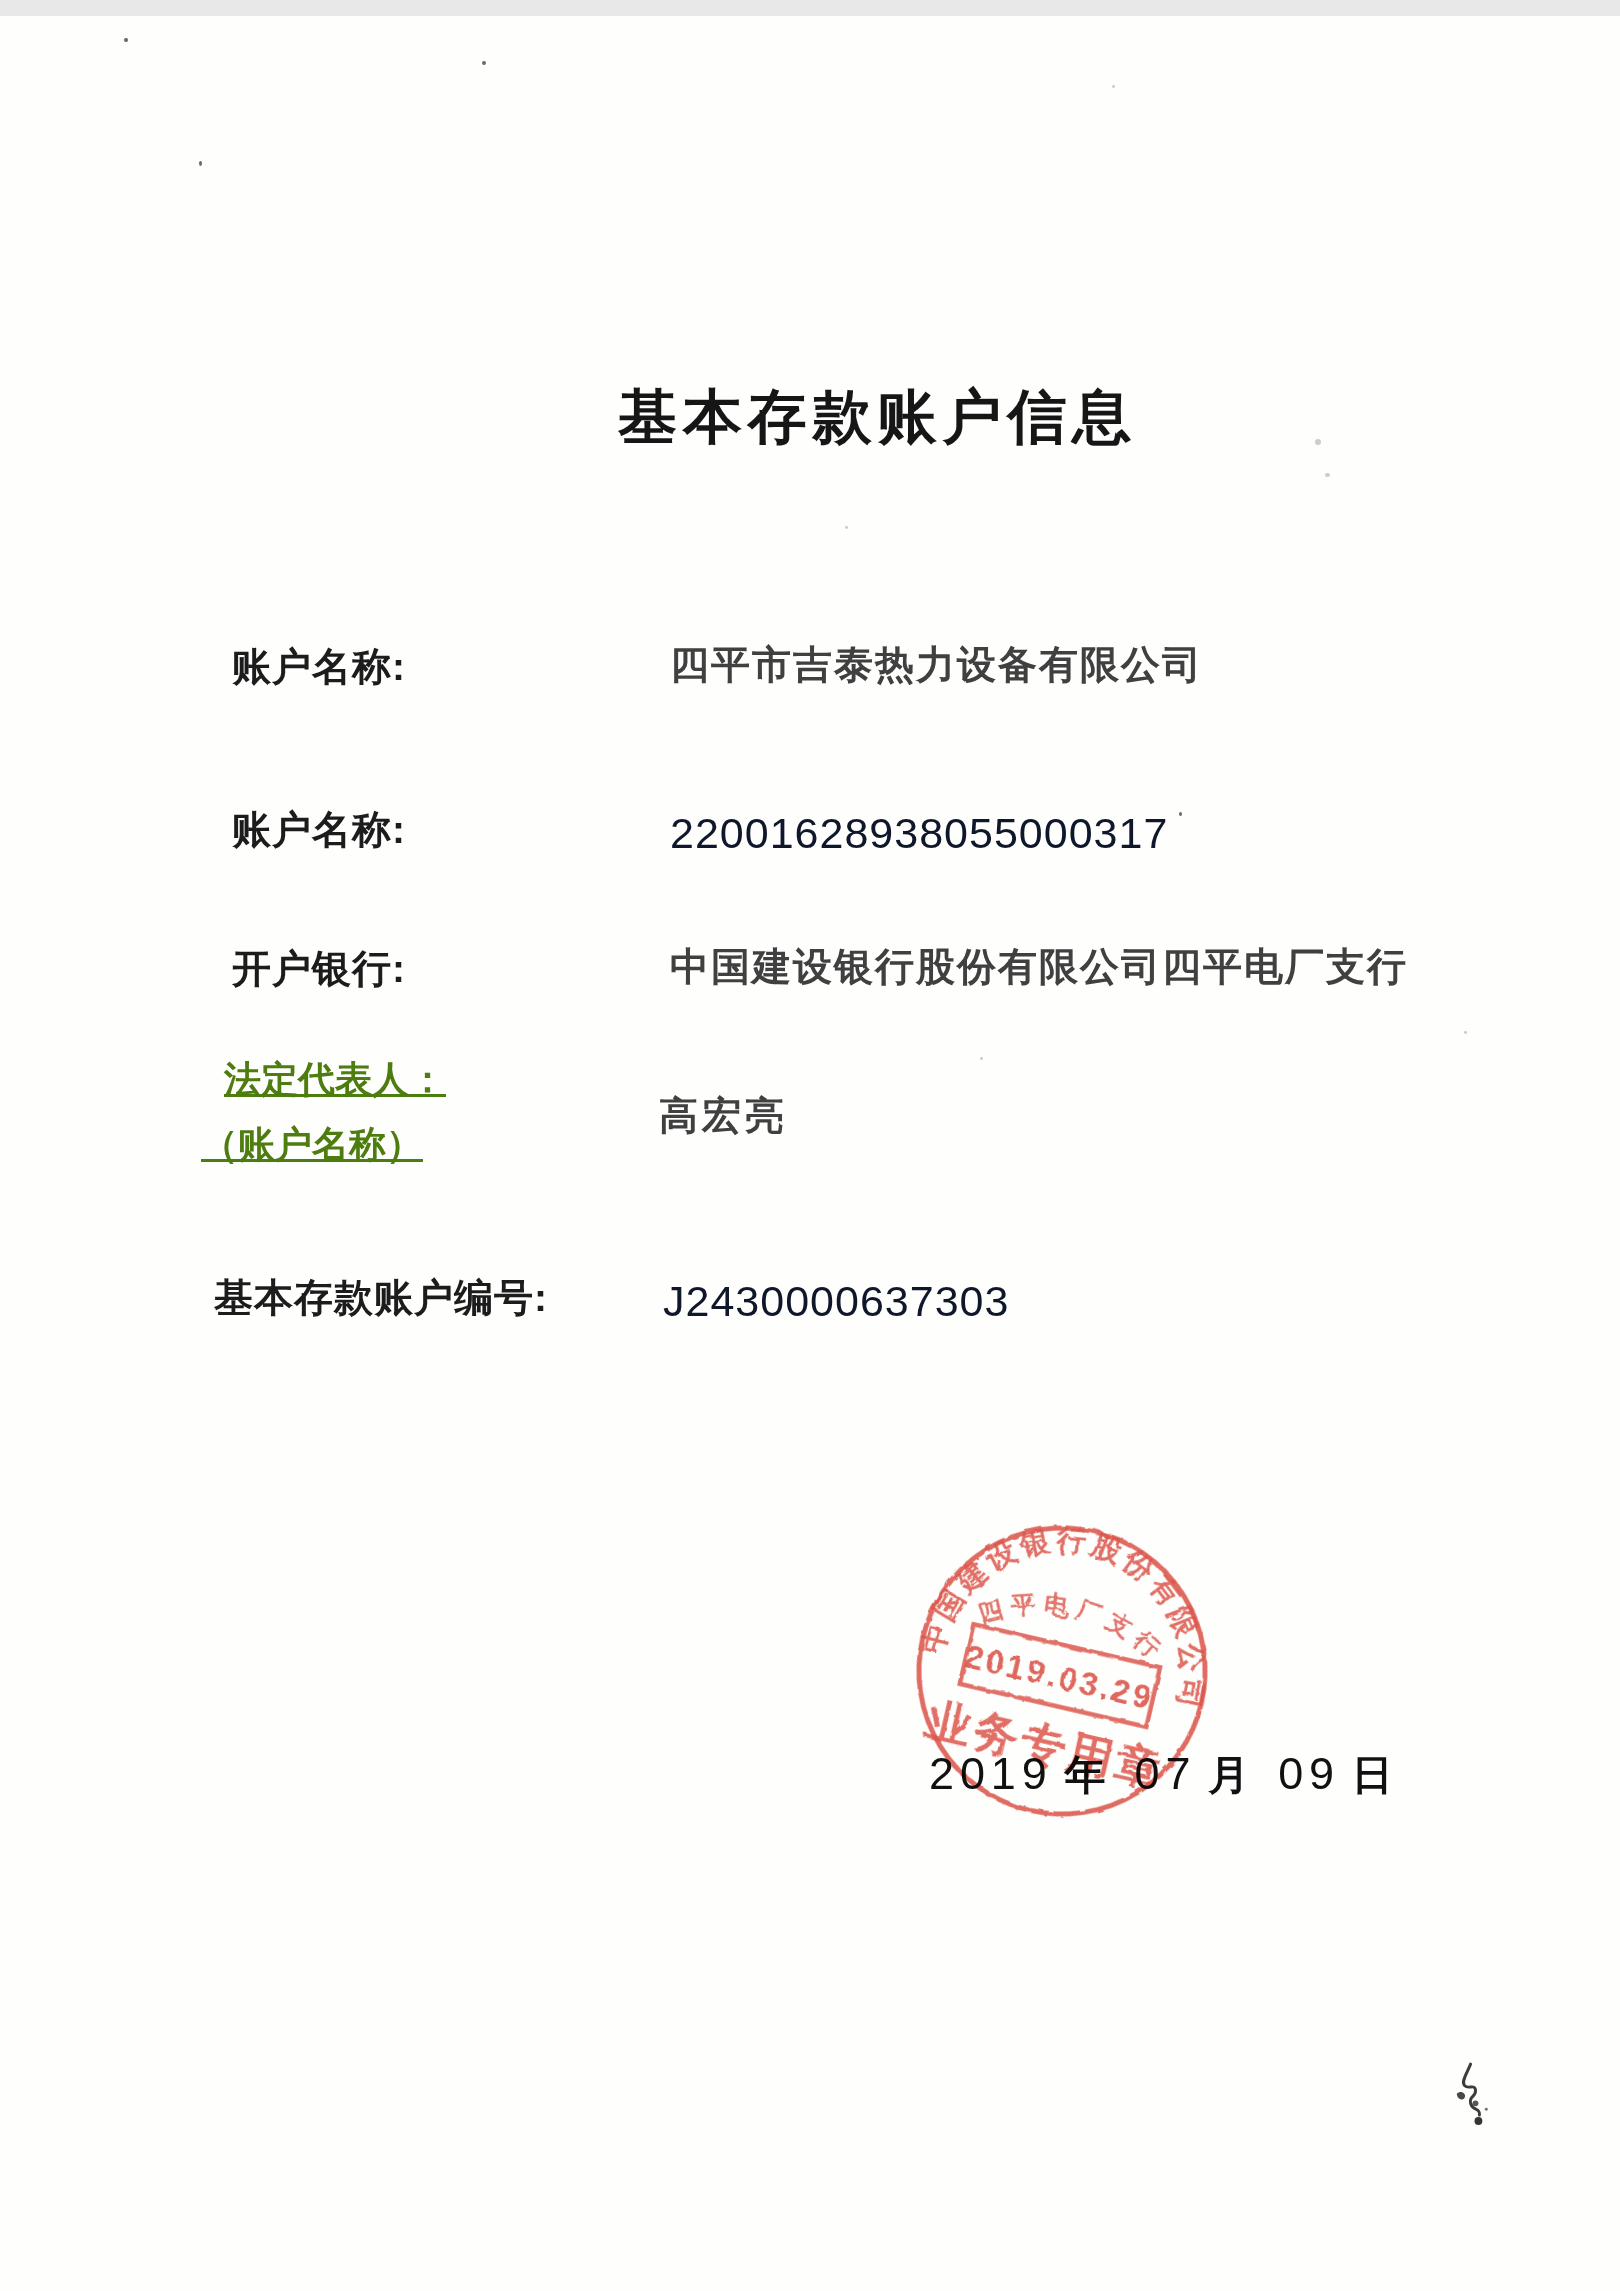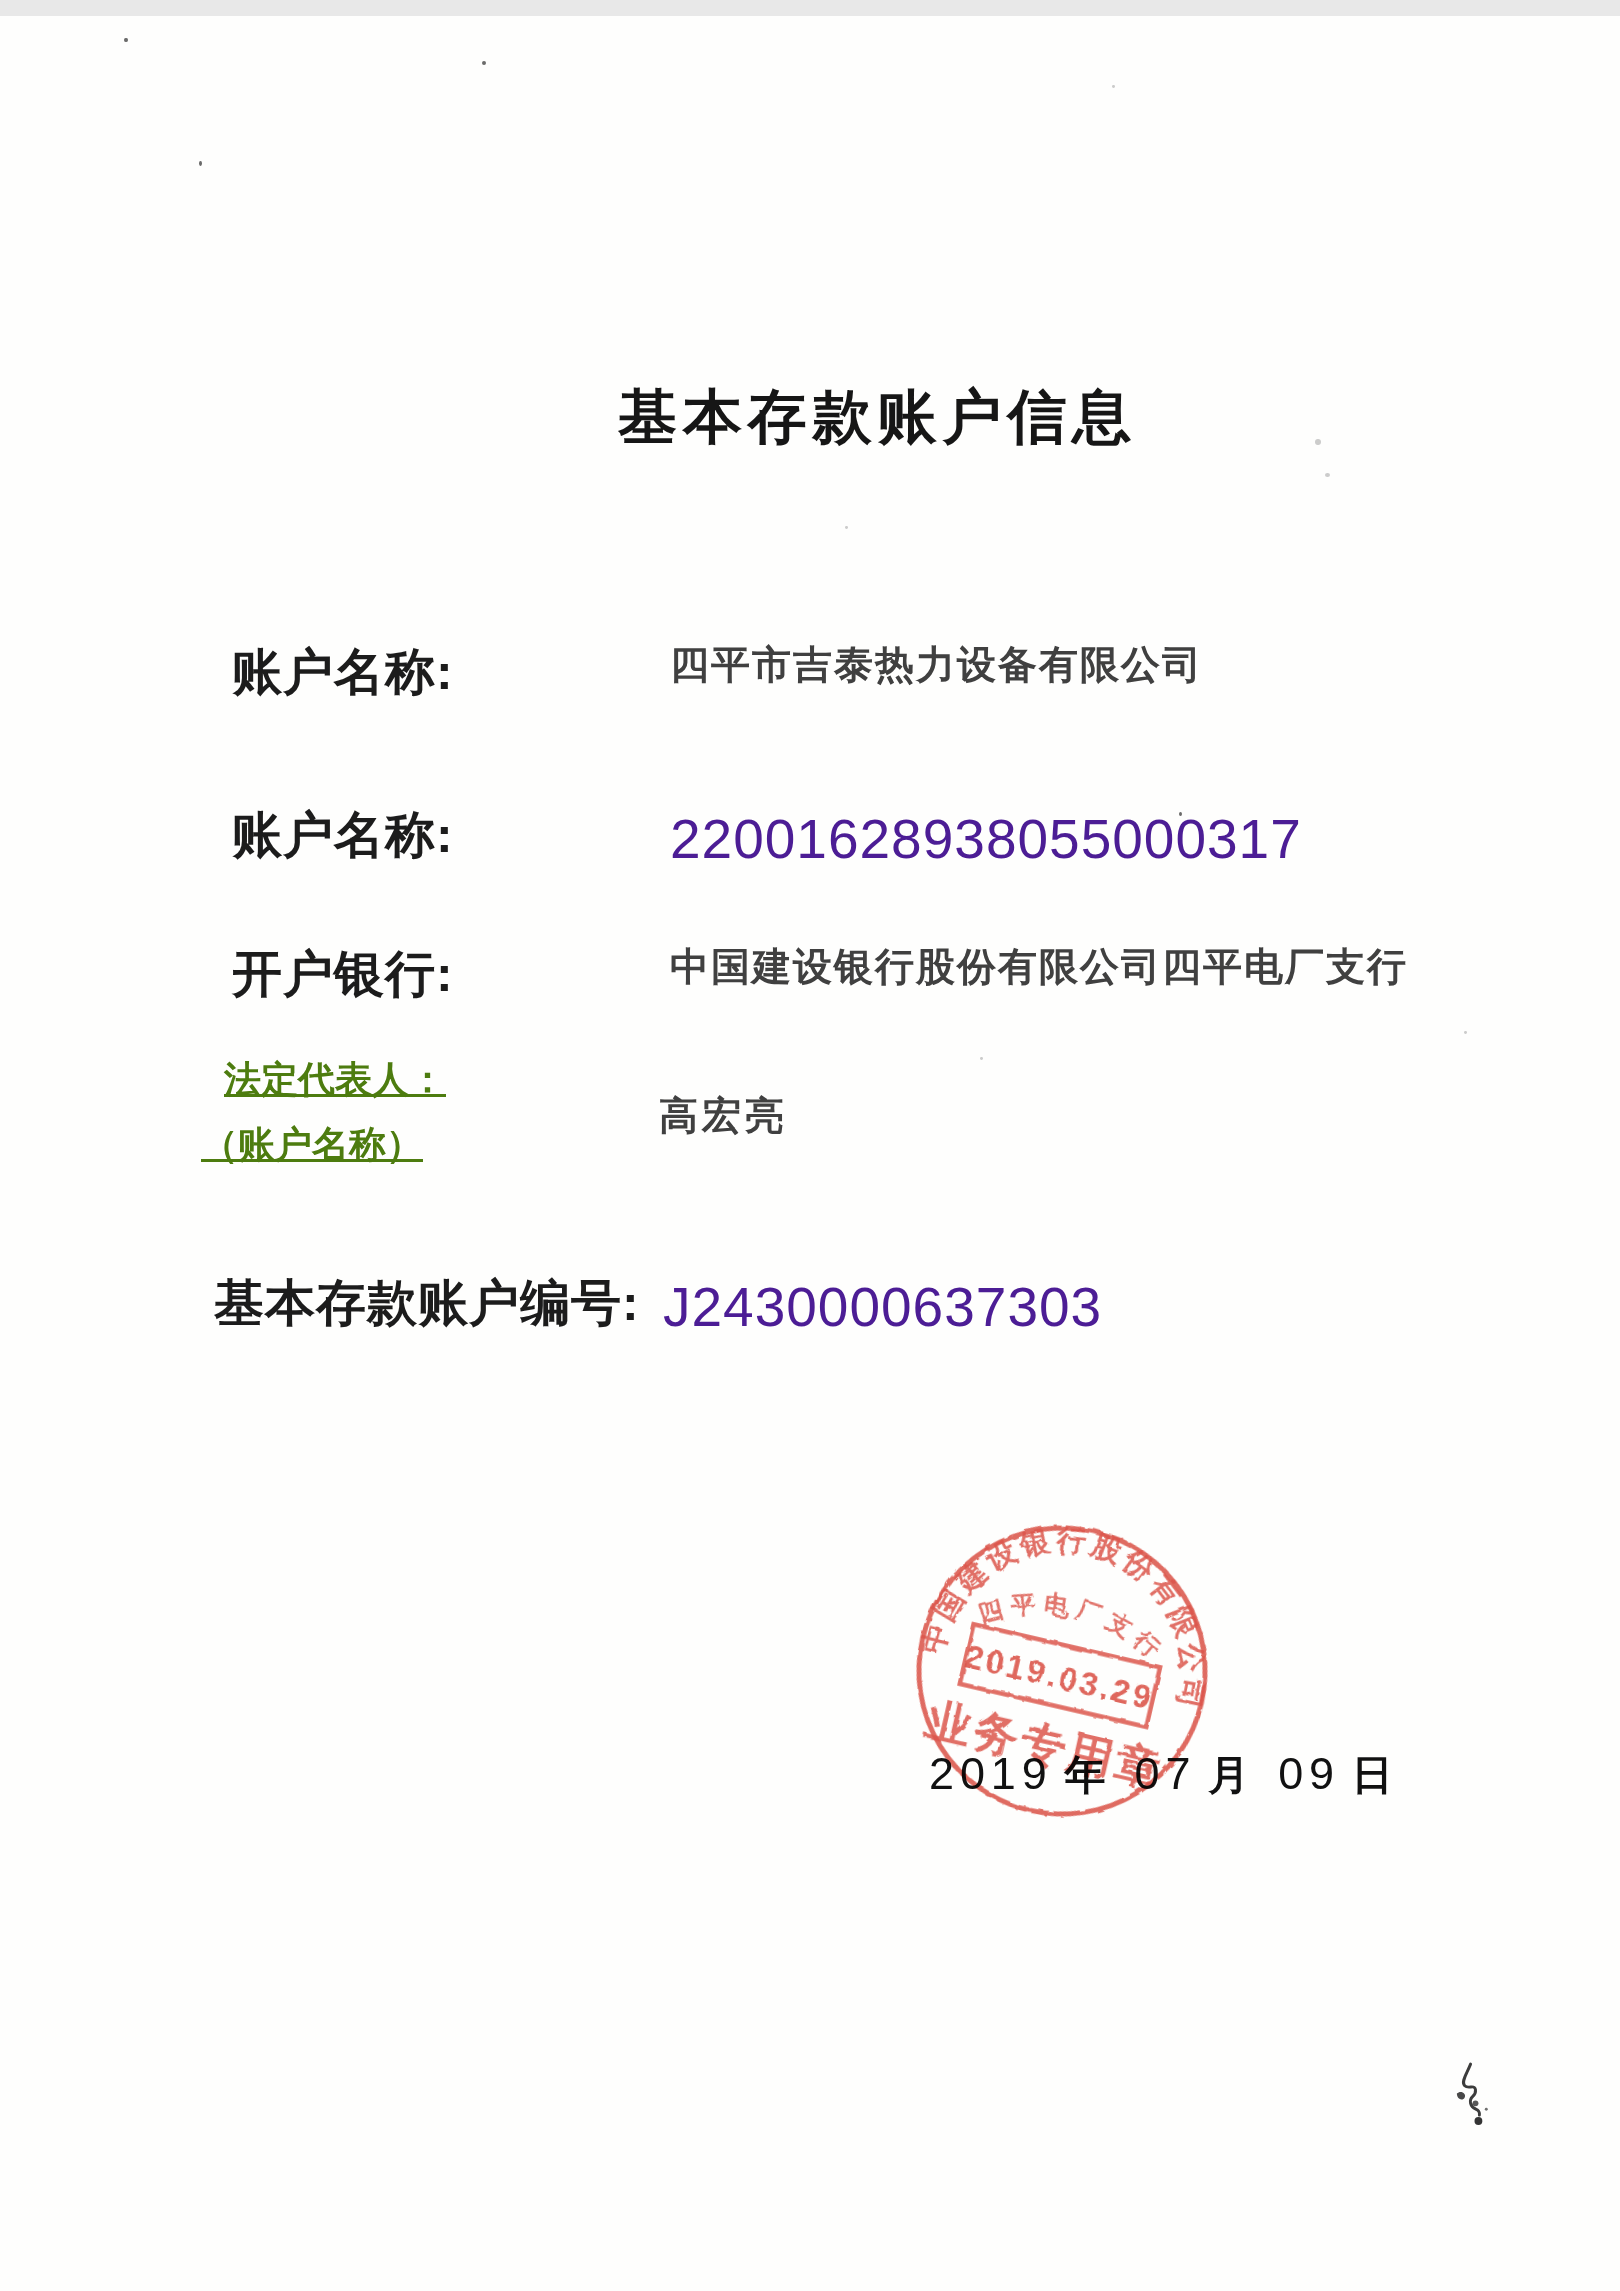--- a/index.html
+++ b/index.html
@@ -14,43 +14,43 @@
   }
   .abs{position:absolute;white-space:nowrap;line-height:1;}
   .title{
     font-family:"Liberation Serif",serif;
     font-weight:700;
     font-size:59px;
     letter-spacing:5.9px;
     color:#161616;
   }
   .lbl{
-    font-size:50px;
+    font-size:39px;
     font-weight:600;
     letter-spacing:1px;
     color:#1c1c1c;
   }
   .lbl2{
     font-size:37px;
     font-weight:600;
     letter-spacing:0px;
     color:#4d7c0f;
     text-decoration:underline;
   }
   .val-cjk{
     font-size:39px;
     font-weight:600;
     letter-spacing:2px;
     color:#404040;
   }
   .val-num{
-    font-size:55px;
+    font-size:43px;
     font-weight:400;
     letter-spacing:1px;
-    color:#4c1d95;
+    color:#0f172a;
   }
   .date-line{
     display:flex;
     align-items:flex-end;
     z-index:5;
   }
   .date-num{
     font-size:45px;
     letter-spacing:5.9px;
     font-weight:400;

